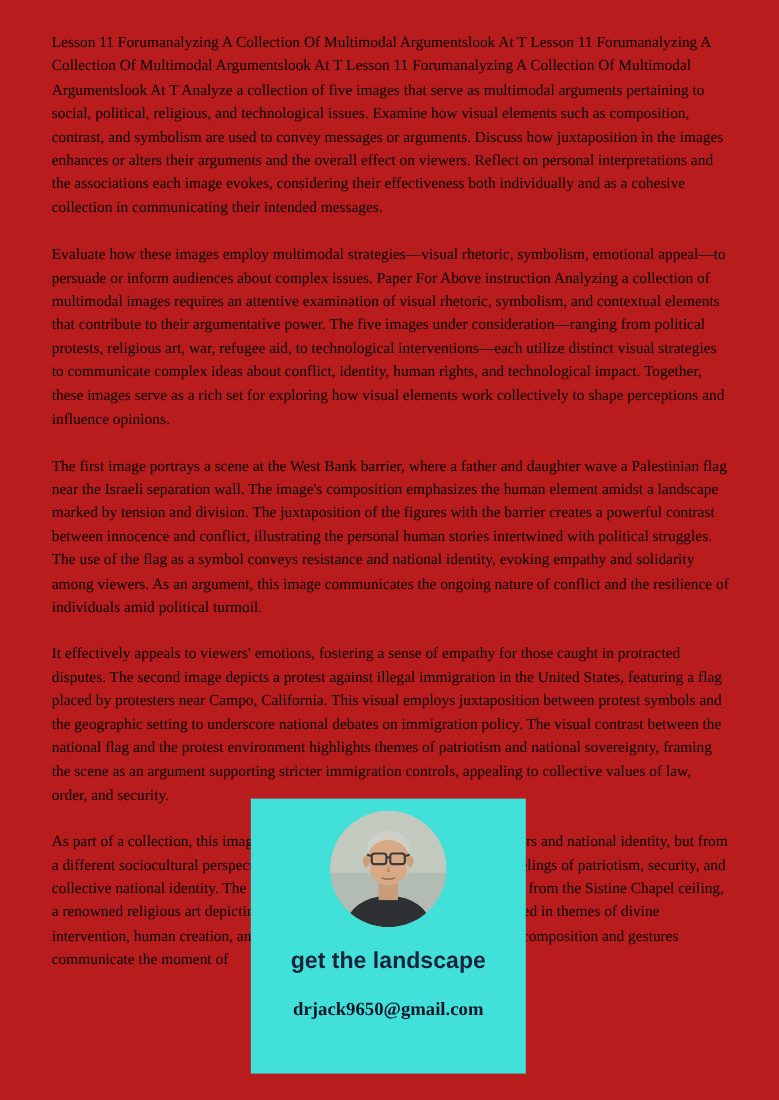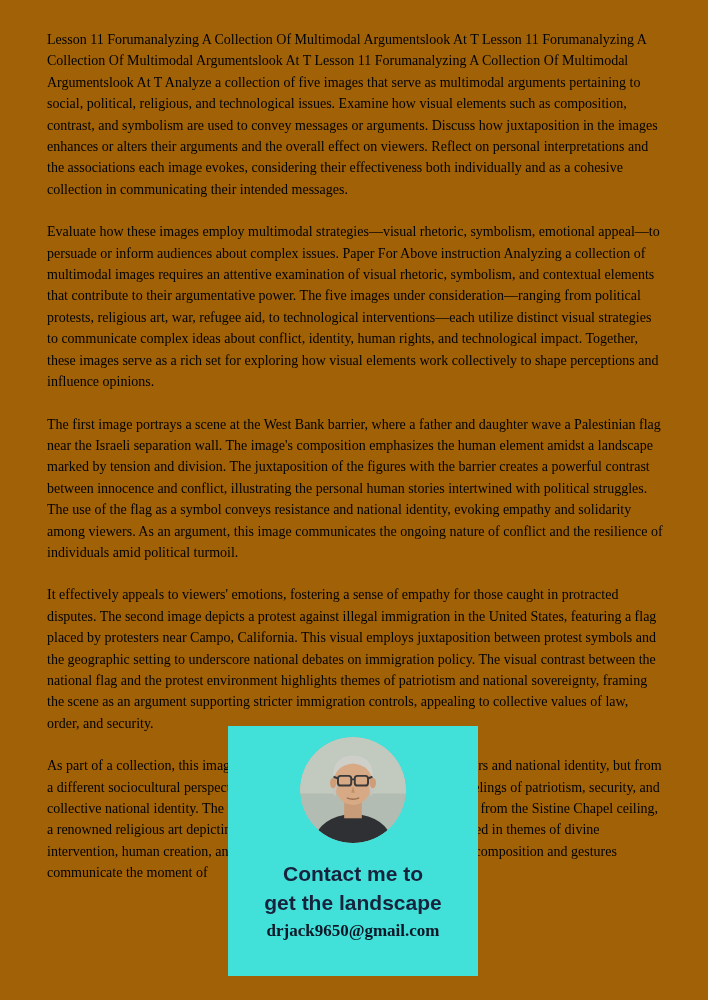--- a/index.html
+++ b/index.html
@@ -1,20 +1,20 @@
 <!DOCTYPE html>
 <html><head>
 <meta charset="utf-8">
 <style>
   html,body { margin:0; padding:0; background:#ffffff; }
   .page {
     position: relative;
     width: 708px;
     height: 1000px;
-    background: #a16207;
+    background: #b91c1c;
     overflow: hidden;
     font-family: "Liberation Serif", serif;
   }
   .content {
     position: absolute;
     left: 47px;
     top: 29px;
     width: 616px;
     color: #000000;
     font-size: 14px;
@@ -47,21 +47,21 @@
   .contact-title {
     margin-top: 16px;
     font-family: "Liberation Sans", sans-serif;
     font-weight: bold;
     font-size: 21px;
     line-height: 29px;
     color: #17233d;
     text-align: center;
   }
   .contact-email {
-    margin-top: 4px;
+    margin-top: 20px;
     font-family: "Liberation Serif", serif;
     font-weight: bold;
     font-size: 17px;
     color: #0d1626;
     text-align: center;
   }
 </style>
 </head>
 <body>
 
@@ -109,21 +109,20 @@
             <line x1="77" y1="47" x2="82" y2="45"></line>
           </g>
 
           <path d="M60 56 L58 63 L62 63 Z" fill="#c08f68"></path>
           <path d="M53 69 Q60 72 67 69" stroke="#9c6f4e" stroke-width="1.6" fill="none"></path>
         </g>
       </svg>
     </div>
 
     <div class="contact-title" style="color: rgb(23, 35, 61);">
-      <div>Contact me to</div>
       <div>get the landscape</div>
     </div>
 
     <div class="contact-email">drjack9650@gmail.com</div>
 
   </div>
 
 </div>
 
 </body></html>

